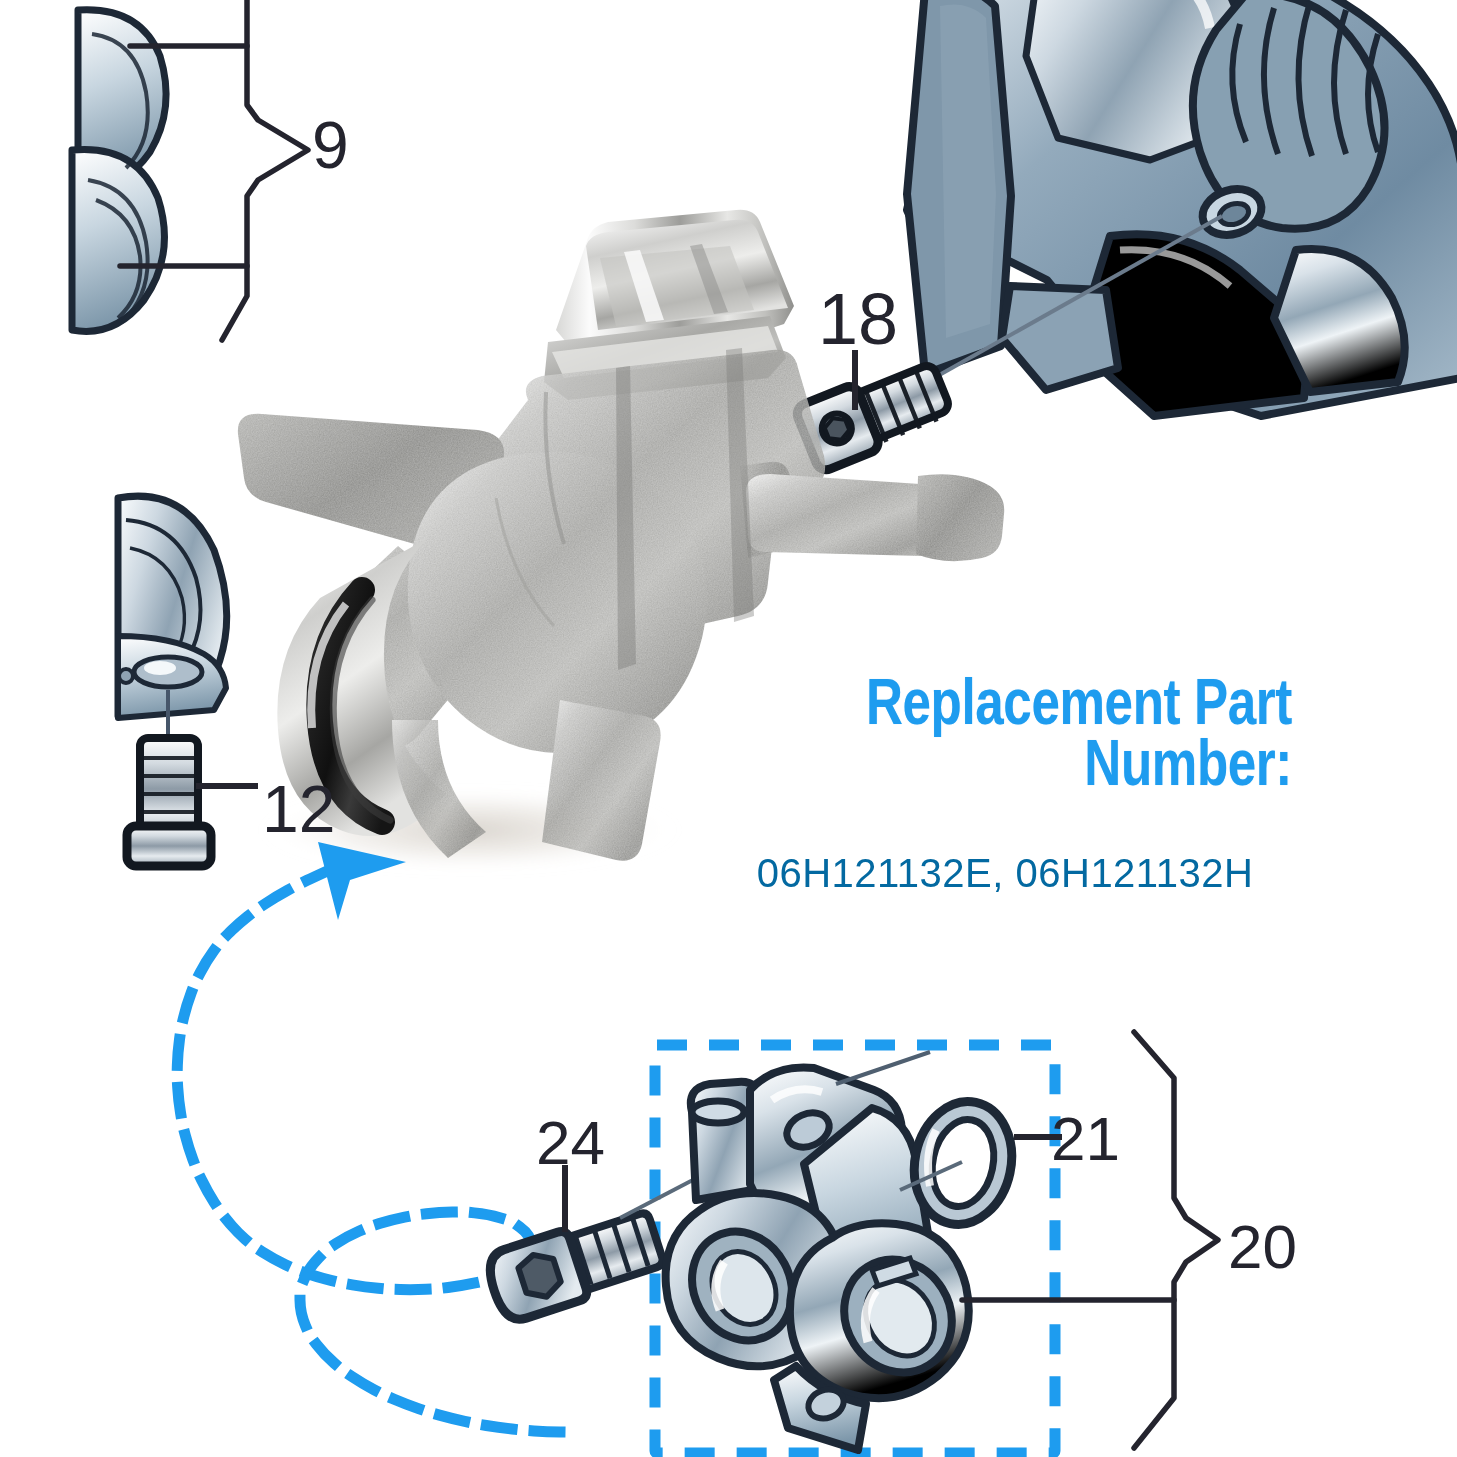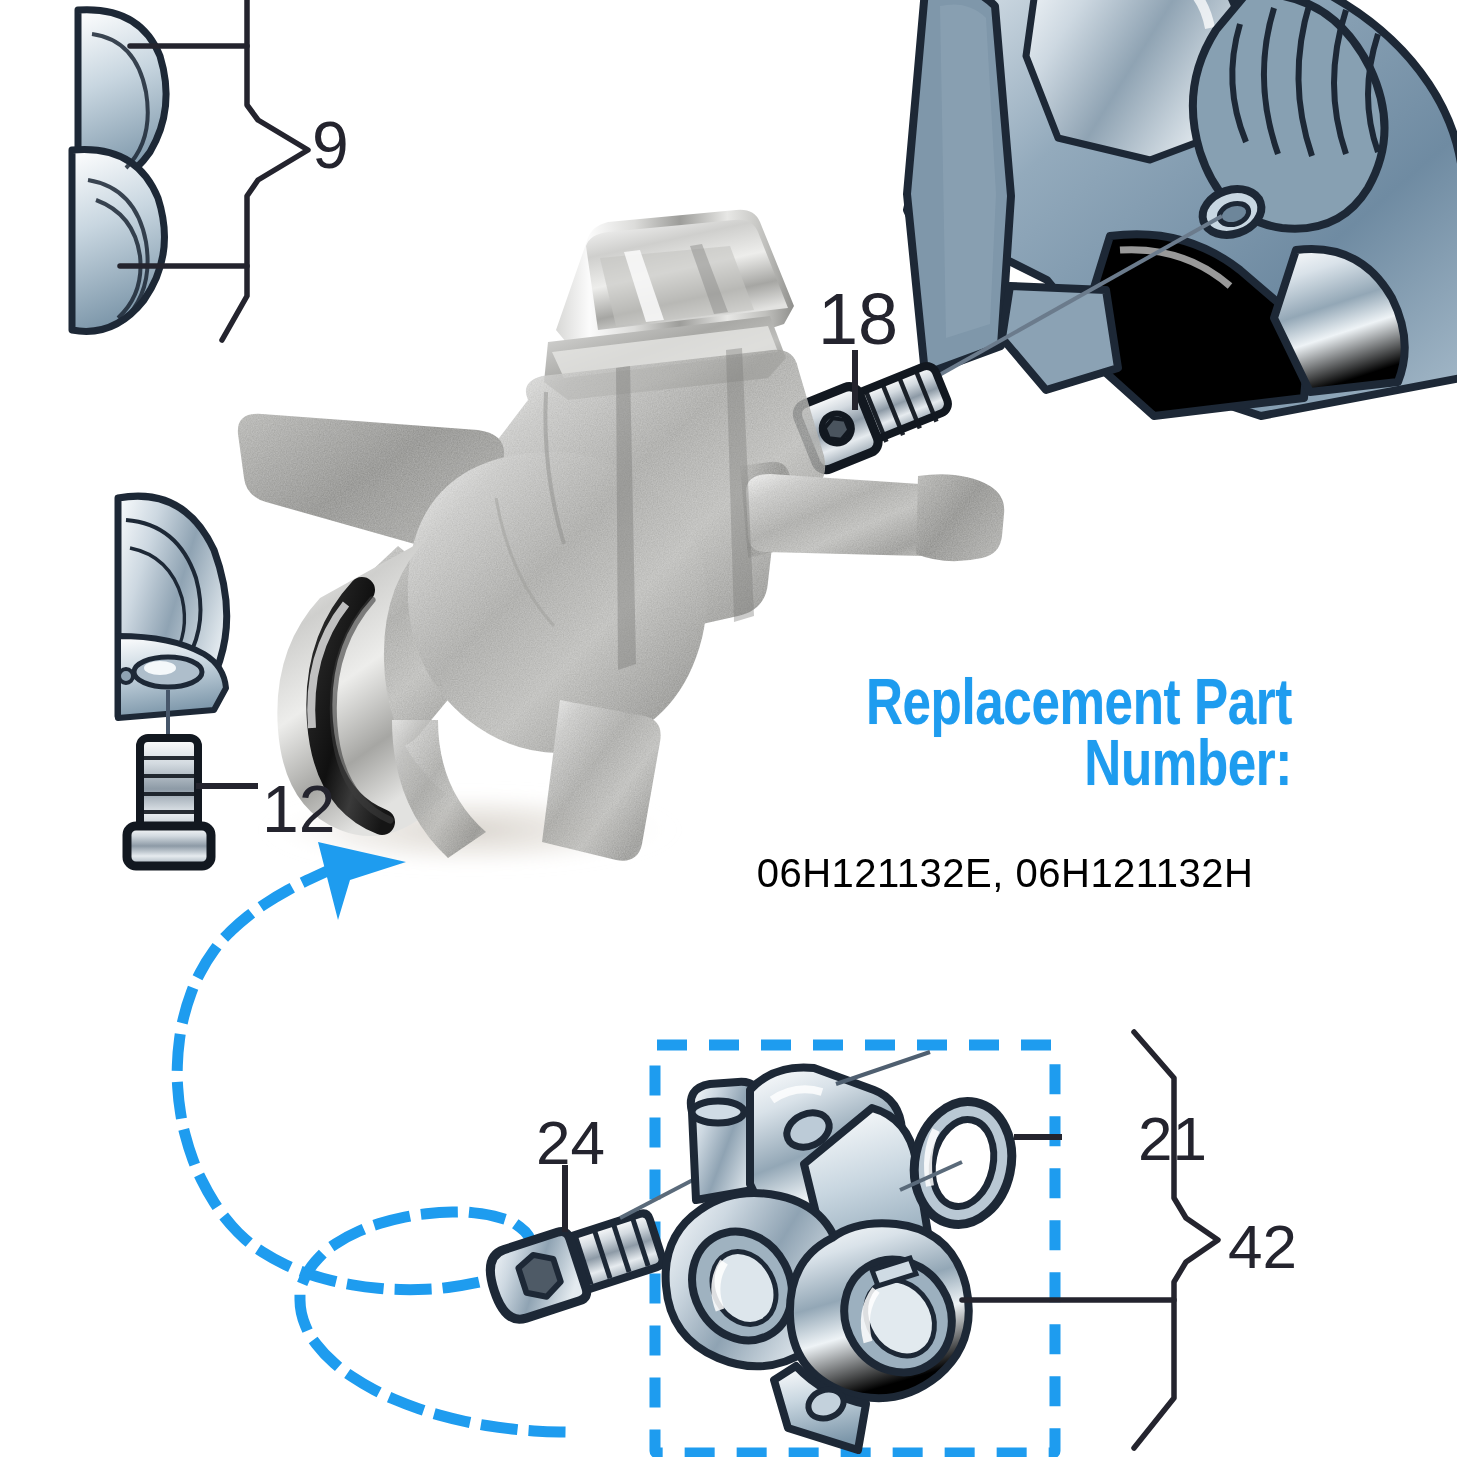--- a/index.html
+++ b/index.html
@@ -45,39 +45,39 @@
   .partnums{
     position:absolute;
     left:700px;
     top:852px;
     width:610px;
     text-align:center;
     font-family:"Liberation Sans", sans-serif;
     font-weight:400;
     font-size:40px;
     line-height:1.05;
-    color:#000000;
+    color:#0369a1;
     letter-spacing:0.5px;
     white-space:nowrap;
   }
 
   
   .callout{
     position:absolute;
     font-family:"Liberation Sans", sans-serif;
     font-weight:400;
     color:#24242e;
     line-height:1;
     white-space:nowrap;
   }
   .c9  { left:312px;  top:112px;  font-size:66px; }
   .c18 { left:818px;  top:283px;  font-size:72px; }
   .c12 { left:262px;  top:776px;  font-size:66px; }
   .c24 { left:536px;  top:1112px; font-size:62px; }
-  .c21 { left:1138px; top:1108px; font-size:62px; }
+  .c21 { left:1051px; top:1108px; font-size:62px; }
   .c23 { left:1228px; top:1216px; font-size:62px; }
 </style>
 </head>
 <body>
 
 <div id="stage">
 
   <svg id="art" viewBox="0 0 1457 1457" xmlns="http://www.w3.org/2000/svg">
     <defs>
 
@@ -497,15 +497,15 @@
     <span class="l2">Number:</span>
   </div>
 
   <div class="partnums">06H121132E, 06H121132H</div>
 
   <div class="callout c9">9</div>
   <div class="callout c18">18</div>
   <div class="callout c12">12</div>
   <div class="callout c24">24</div>
   <div class="callout c21">21</div>
-  <div class="callout c23">42</div>
+  <div class="callout c23">20</div>
 
 </div>
 
 </body></html>

